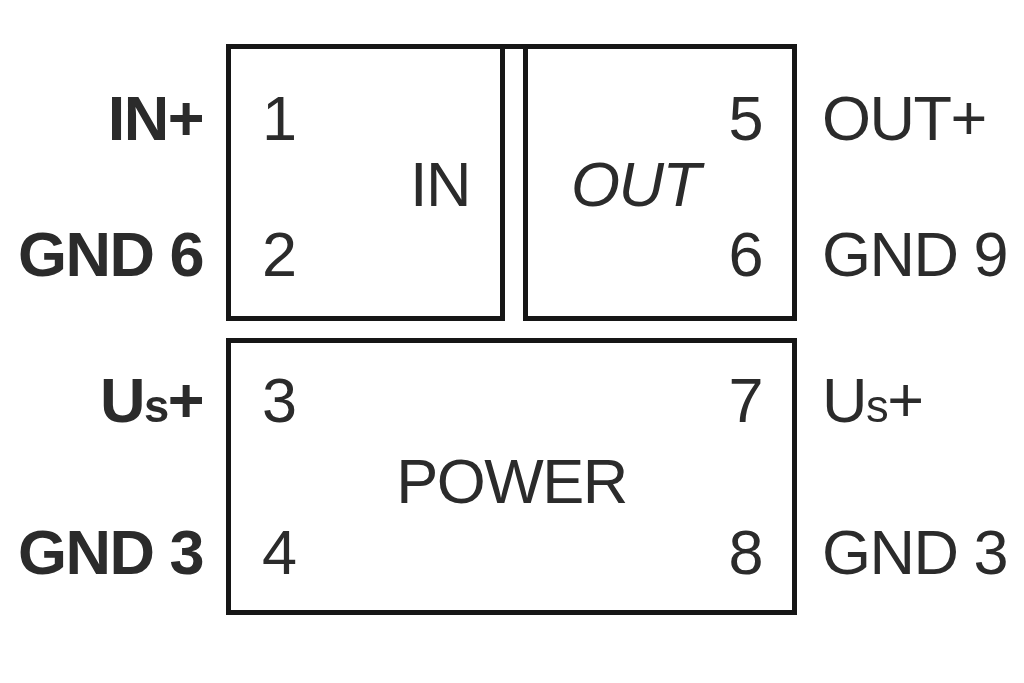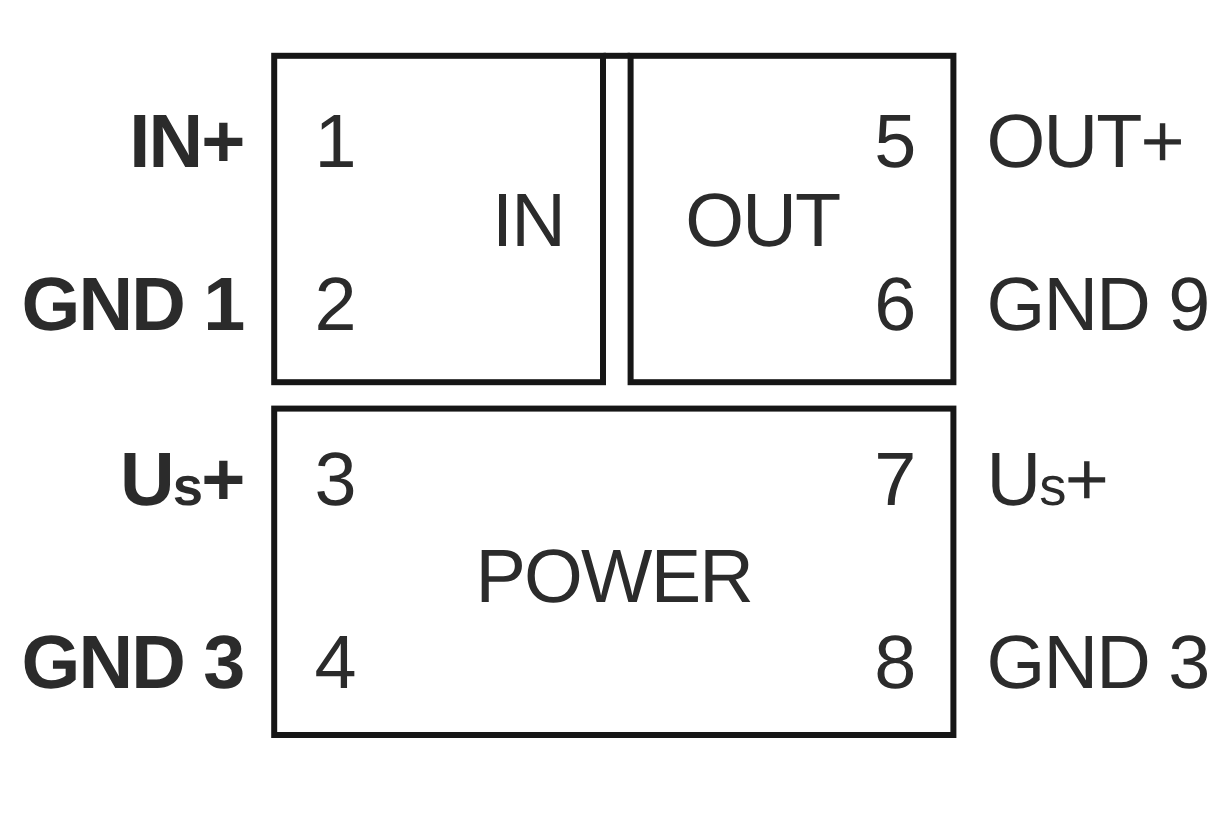--- a/index.html
+++ b/index.html
@@ -45,21 +45,21 @@
   .row-c     { top: 368px; }
   .row-pwr   { top: 449px; }
   .row-d     { top: 520px; }
 
   .ext-left  { left: 0;     width: 203px; text-align: right; font-weight: bold; }
   .ext-right { left: 822px; width: 202px; text-align: left; }
   .pin-left  { left: 262px; }
   .pin-right { left: 562px; width: 200px; text-align: right; }
 
   .in-label    { left: 270px; width: 200px; text-align: right; }
-  .out-label   { left: 571px; }
+  .out-label   { left: 571px; font-style: italic; }
   .power-label { left: 226px; width: 571px; text-align: center; }
 
   .sub {
     font-size: 0.72em;
   }
 </style>
 </head>
 <body>
 
 <div class="canvas">
@@ -76,21 +76,21 @@
   <div class="lbl row-a pin-left">1</div>
   <div class="lbl row-b pin-left">2</div>
   <div class="lbl row-c pin-left">3</div>
   <div class="lbl row-d pin-left">4</div>
   <div class="lbl row-a pin-right">5</div>
   <div class="lbl row-b pin-right">6</div>
   <div class="lbl row-c pin-right">7</div>
   <div class="lbl row-d pin-right">8</div>
 
   <div class="lbl row-a ext-left"><span>IN+</span><span class="sub"></span><span></span></div>
-  <div class="lbl row-b ext-left"><span>GND 1</span><span class="sub"></span><span></span></div>
+  <div class="lbl row-b ext-left"><span>GND 6</span><span class="sub"></span><span></span></div>
   <div class="lbl row-c ext-left"><span>U</span><span class="sub">s</span><span>+</span></div>
   <div class="lbl row-d ext-left"><span>GND 3</span><span class="sub"></span><span></span></div>
 
   <div class="lbl row-a ext-right"><span>OUT+</span><span class="sub"></span><span></span></div>
   <div class="lbl row-b ext-right"><span>GND 9</span><span class="sub"></span><span></span></div>
   <div class="lbl row-c ext-right"><span>U</span><span class="sub">s</span><span>+</span></div>
   <div class="lbl row-d ext-right"><span>GND 3</span><span class="sub"></span><span></span></div>
 
 </div>
 

